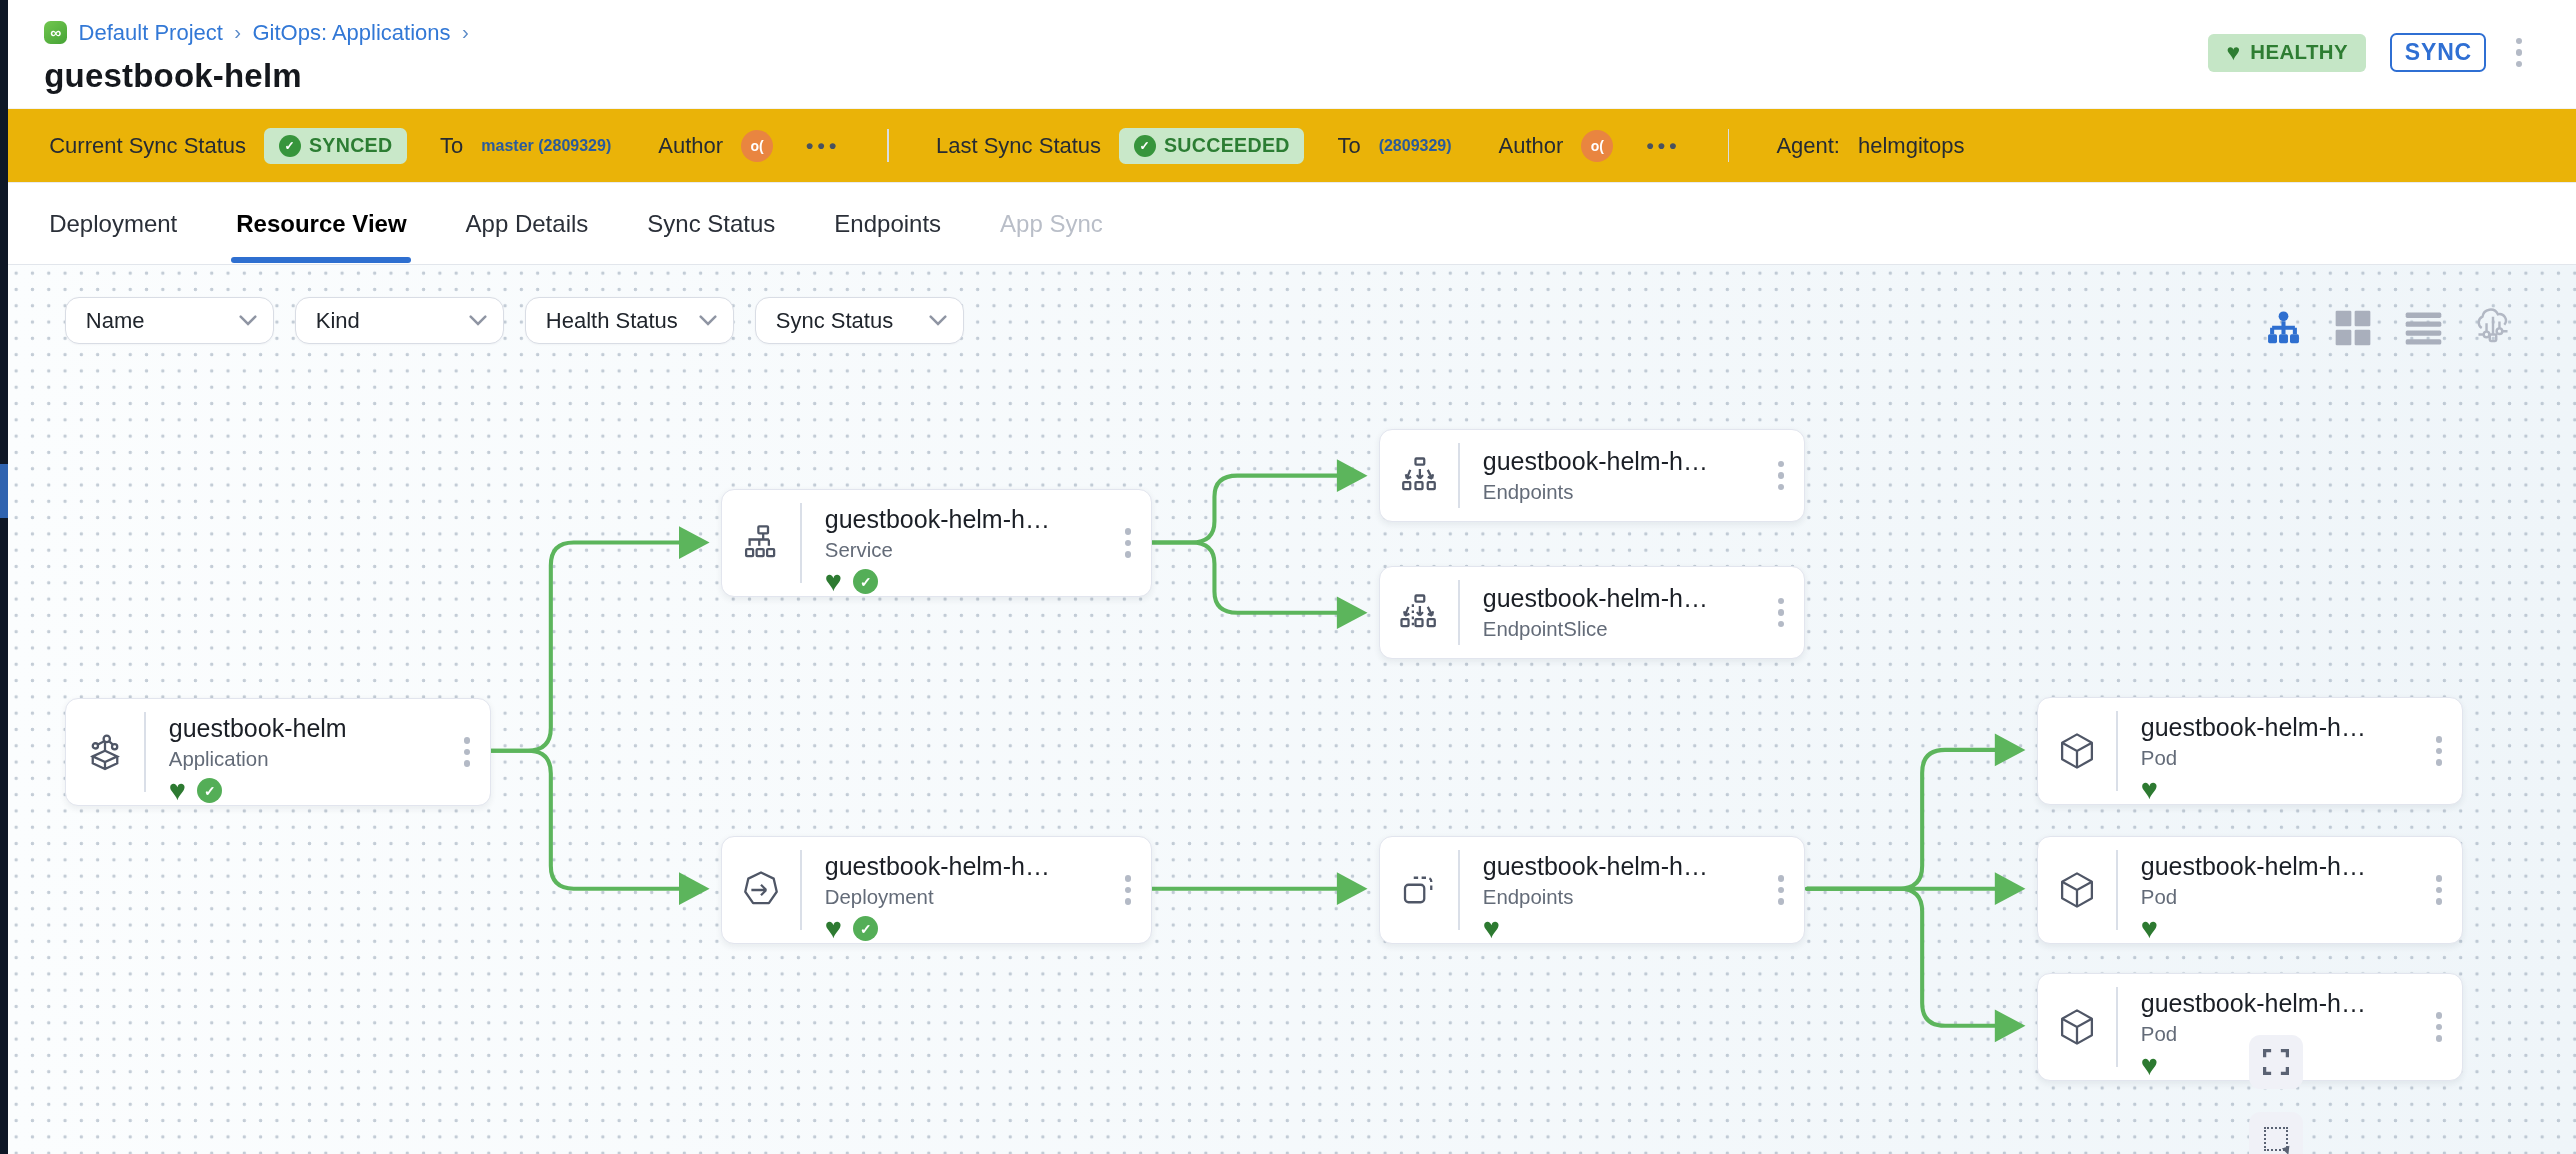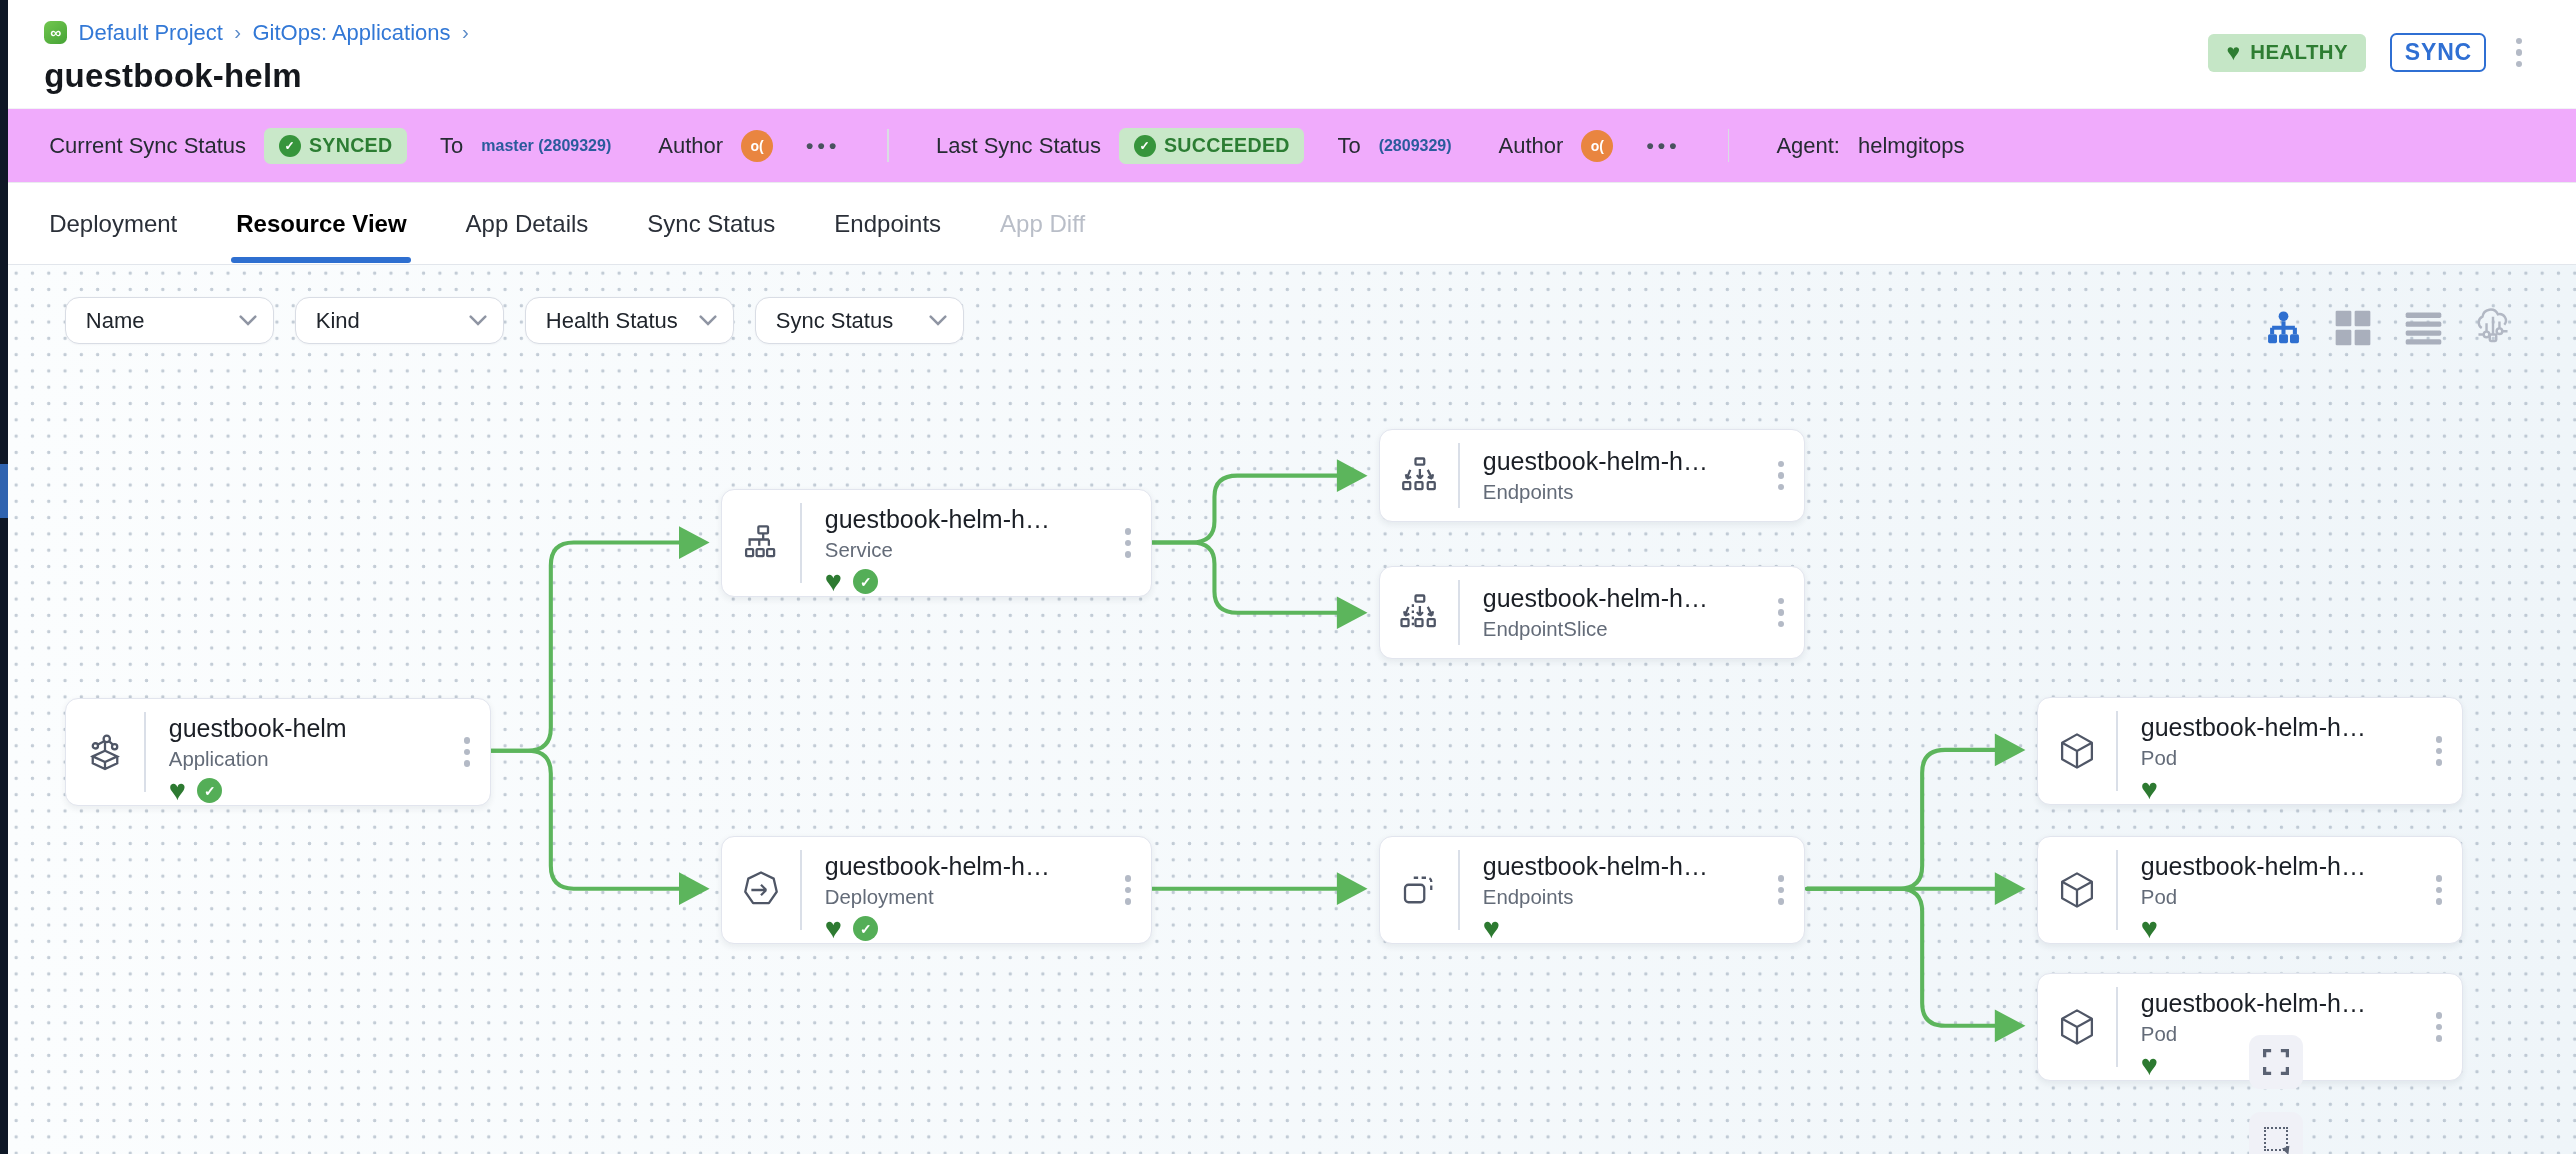--- a/index.html
+++ b/index.html
@@ -25,21 +25,21 @@
   .health-badge { display:flex; align-items:center; gap:9.8px; background:#c5e6c6; border-radius:5.7px;
     height:38px; padding:0 18px; color:#2e7d32; font-weight:bold; font-size:20.4px; letter-spacing:0.4px; }
   .health-badge .hb-heart { font-size:23px; line-height:1; }
   .sync-button { height:39px; min-width:96px; padding:0 5px; border:2.4px solid #2f6fd3; border-radius:6.5px;
     background:#fff; color:#2f6fd3; font-weight:bold; font-size:23px; letter-spacing:0.8px;
     display:flex; align-items:center; justify-content:center; cursor:pointer; }
   .kebab-v { display:flex; flex-direction:column; gap:4.9px; padding:4.9px; cursor:pointer; }
   .kebab-v i { width:6.5px; height:6.5px; border-radius:50%; background:#b4bac6; }
 
   
-  .status-bar { height:75px; background:#f0abfc; border-bottom:1.6px solid #e9ebef; border-top:0.8px solid #f2f3f5;
+  .status-bar { height:75px; background:#eab308; border-bottom:1.6px solid #e9ebef; border-top:0.8px solid #f2f3f5;
     display:flex; align-items:center; padding:0 41px; font-size:22px; color:#262b33; }
   .status-bar .gap-s { width:18px; } .status-bar .gap-m { width:33px; } .status-bar .gap-l { width:47px; }
   .sync-badge { display:flex; align-items:center; gap:8.2px; background:#c9e8c9; border-radius:6.5px;
     height:36px; padding:0 14.7px; color:#2c7d33; font-weight:bold; font-size:19.6px; letter-spacing:0.3px; }
   .badge-check { width:22px; height:22px; border-radius:50%; background:#37953c; color:#fff;
     display:flex; align-items:center; justify-content:center; font-size:12.2px; font-weight:bold; }
   .rev-link { color:#2a5b9c; font-weight:bold; font-size:16px; cursor:pointer; }
   .avatar { width:32px; height:32px; border-radius:50%; background:#e98540; color:#fff;
     display:flex; align-items:center; justify-content:center; font-size:14px; font-weight:bold; cursor:pointer; }
   .dots-h { color:#49525f; font-size:21px; font-weight:bold; letter-spacing:4.1px; cursor:pointer; }
@@ -174,21 +174,21 @@
     <span class="gap-s"></span>
     <span class="agent-value">helmgitops</span>
   </div>
 
   <div class="tabs">
     <div class="tab">Deployment</div>
     <div class="tab active">Resource View</div>
     <div class="tab">App Details</div>
     <div class="tab">Sync Status</div>
     <div class="tab">Endpoints</div>
-    <div class="tab disabled">App Diff</div>
+    <div class="tab disabled">App Sync</div>
   </div>
 
   <div class="canvas">
 
     <div class="filter-bar">
       <div class="filter-box">
         <span>Name</span>
         <svg width="18" height="11.4" viewBox="0 0 22 14">
             <polyline points="2,2 11,11 20,2" fill="none" stroke="#8f95a3" stroke-width="3" stroke-linecap="round"></polyline>
           </svg>

